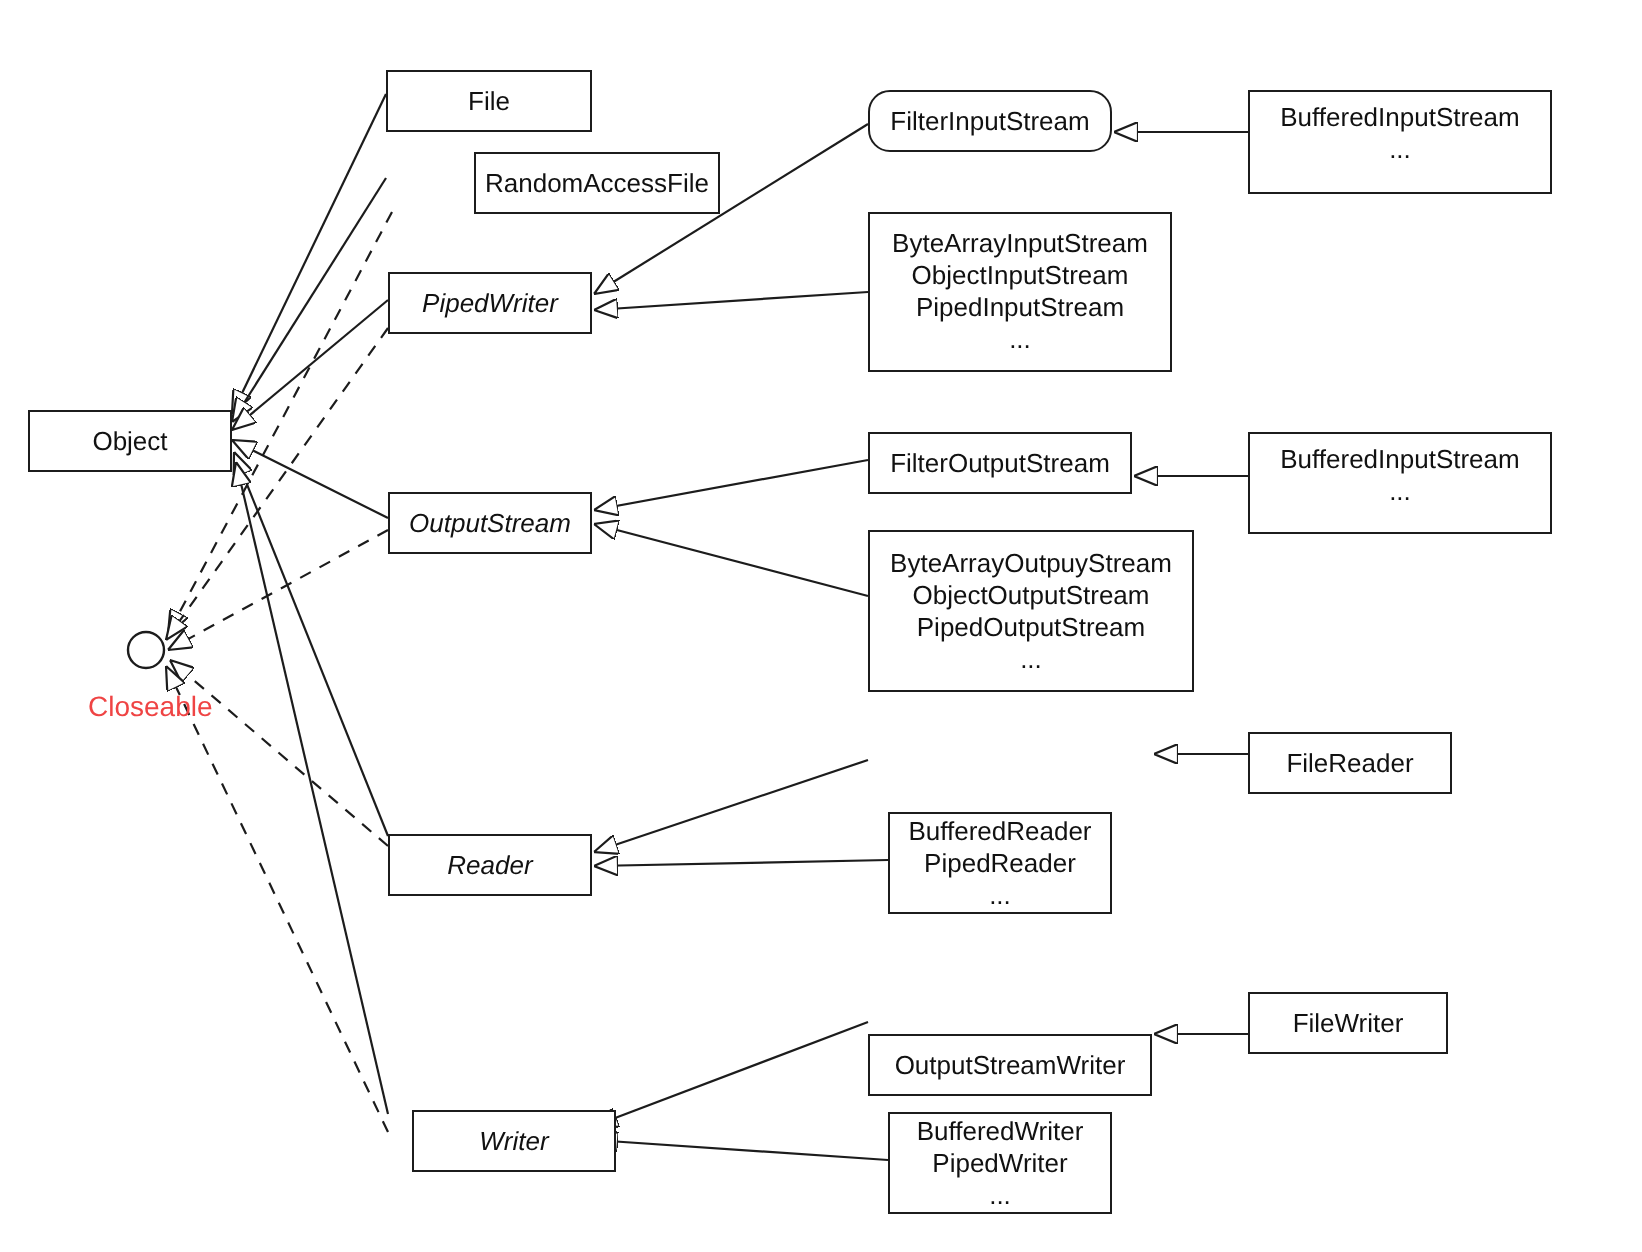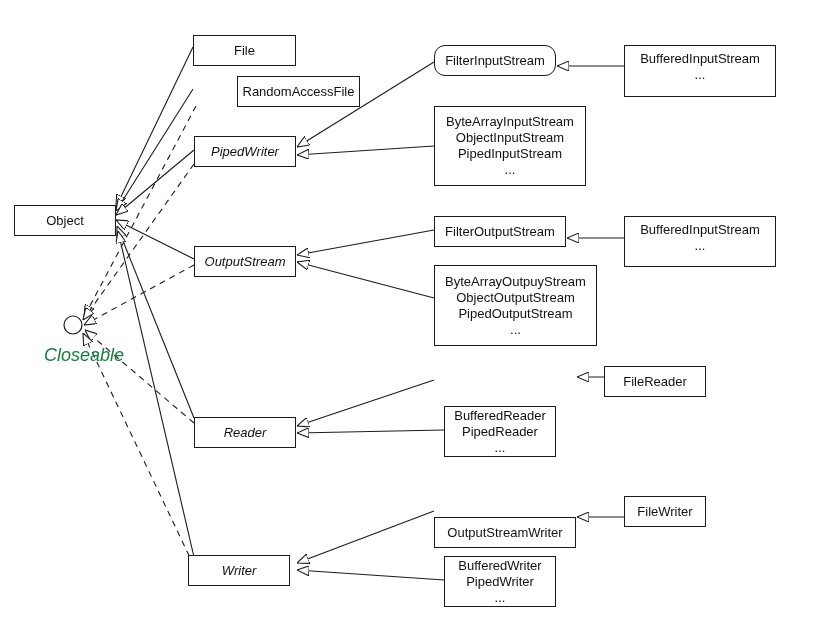--- a/index.html
+++ b/index.html
@@ -9,23 +9,22 @@
   }
   #wires{position:absolute;left:0;top:0;width:821px;height:626px;}
   .node{
     position:absolute;box-sizing:border-box;border:1px solid #1c1c1c;background:#ffffff;
     display:flex;align-items:center;justify-content:center;text-align:center;
     font-size:13px;line-height:16px;white-space:pre-line;color:#111111;
   }
   .abstract{font-style:italic;}
   .top-align{align-items:flex-start;padding-top:5px;}
   .iface-label{
-    position:absolute;font-size:18px;color:#15803d;background:transparent;
+    position:absolute;font-size:14px;color:#ef4444;background:transparent;
     white-space:nowrap;
-    font-style:italic;
   }
   line.solid{stroke:#1c1c1c;stroke-width:1.1;}
   line.dashed{stroke:#1c1c1c;stroke-width:1.1;stroke-dasharray:6 5;}
 </style>
 </head>
 <body>
 
 <div id="canvas">
 
   <svg id="wires" viewBox="0 0 821 626">
@@ -76,21 +75,21 @@
   <div class="node" style="left:193px;top:35px;width:103px;height:31px;">File</div>
 
   <div class="node" style="left:193px;top:76px;width:123px;height:31px;margin-left:44px;">RandomAccessFile</div>
 
   <div class="node abstract" style="left:194px;top:136px;width:102px;height:31px;">PipedWriter</div>
 
   <div class="node abstract" style="left:194px;top:246px;width:102px;height:31px;">OutputStream</div>
 
   <div class="node abstract" style="left:194px;top:417px;width:102px;height:31px;">Reader</div>
 
-  <div class="node abstract" style="left:188px;top:555px;width:102px;height:31px;">Writer</div>
+  <div class="node abstract" style="left:206px;top:555px;width:102px;height:31px;">Writer</div>
 
   <div class="node" style="left:434px;top:45px;width:122px;height:31px;border-radius:11px;">FilterInputStream</div>
 
   <div class="node top-align" style="left:624px;top:45px;width:152px;height:52px;">BufferedInputStream
 ...</div>
 
   <div class="node" style="left:434px;top:106px;width:152px;height:80px;">ByteArrayInputStream
 ObjectInputStream
 PipedInputStream
 ...</div>
@@ -99,29 +98,29 @@
 
   <div class="node top-align" style="left:624px;top:216px;width:152px;height:51px;">BufferedInputStream
 ...</div>
 
   <div class="node" style="left:434px;top:265px;width:163px;height:81px;">ByteArrayOutpuyStream
 ObjectOutputStream
 PipedOutputStream
 ...</div>
 
 
-  <div class="node" style="left:604px;top:366px;width:102px;height:31px;">FileReader</div>
+  <div class="node" style="left:624px;top:366px;width:102px;height:31px;">FileReader</div>
 
   <div class="node" style="left:444px;top:406px;width:112px;height:51px;">BufferedReader
 PipedReader
 ...</div>
 
   <div class="node" style="left:434px;top:496px;width:142px;height:31px;margin-top:21px;">OutputStreamWriter</div>
 
-  <div class="node" style="left:624px;top:496px;width:82px;height:31px;">FileWriter</div>
+  <div class="node" style="left:624px;top:496px;width:100px;height:31px;">FileWriter</div>
 
   <div class="node" style="left:444px;top:556px;width:112px;height:51px;">BufferedWriter
 PipedWriter
 ...</div>
 
   <div class="iface-label" style="left:44px;top:345px;">Closeable</div>
 
 </div>
 
 </body></html>

